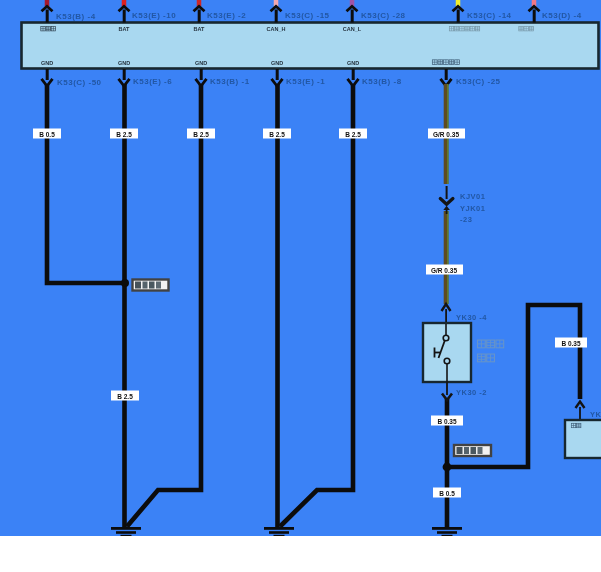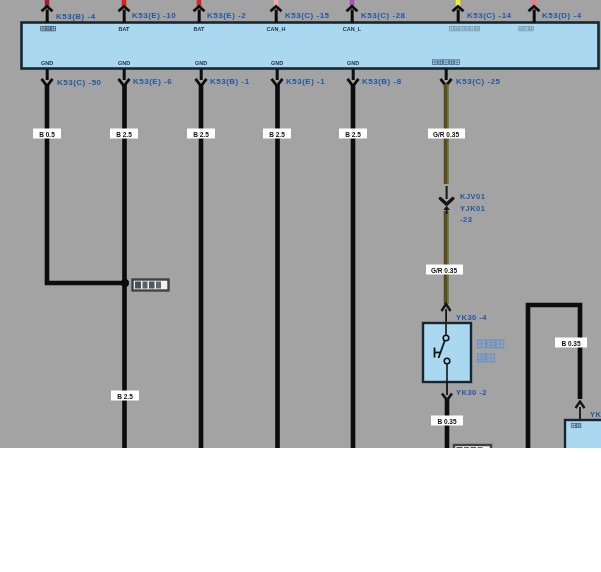--- a/index.html
+++ b/index.html
@@ -1,16 +1,16 @@
 <!DOCTYPE html>
 <html><head>
 <meta charset="utf-8">
 <style>
 html,body{margin:0;padding:0;background:#ffffff;}
-#stage{position:relative;width:601px;height:448px;background:#a3a3a3;overflow:hidden;
+#stage{position:relative;width:601px;height:536px;background:#3b82f6;overflow:hidden;
  font-family:"Liberation Sans",sans-serif;}
 text{font-family:"Liberation Sans",sans-serif;}
 </style>
 </head>
 <body>
 <div id="stage">
 <svg width="601" height="572" viewBox="0 0 601 572">
 <defs>
 <g id="cj" stroke="currentColor" fill="none">
   <rect x="0.6" y="0.6" width="8.8" height="8.8" stroke-width="1.3"></rect>

